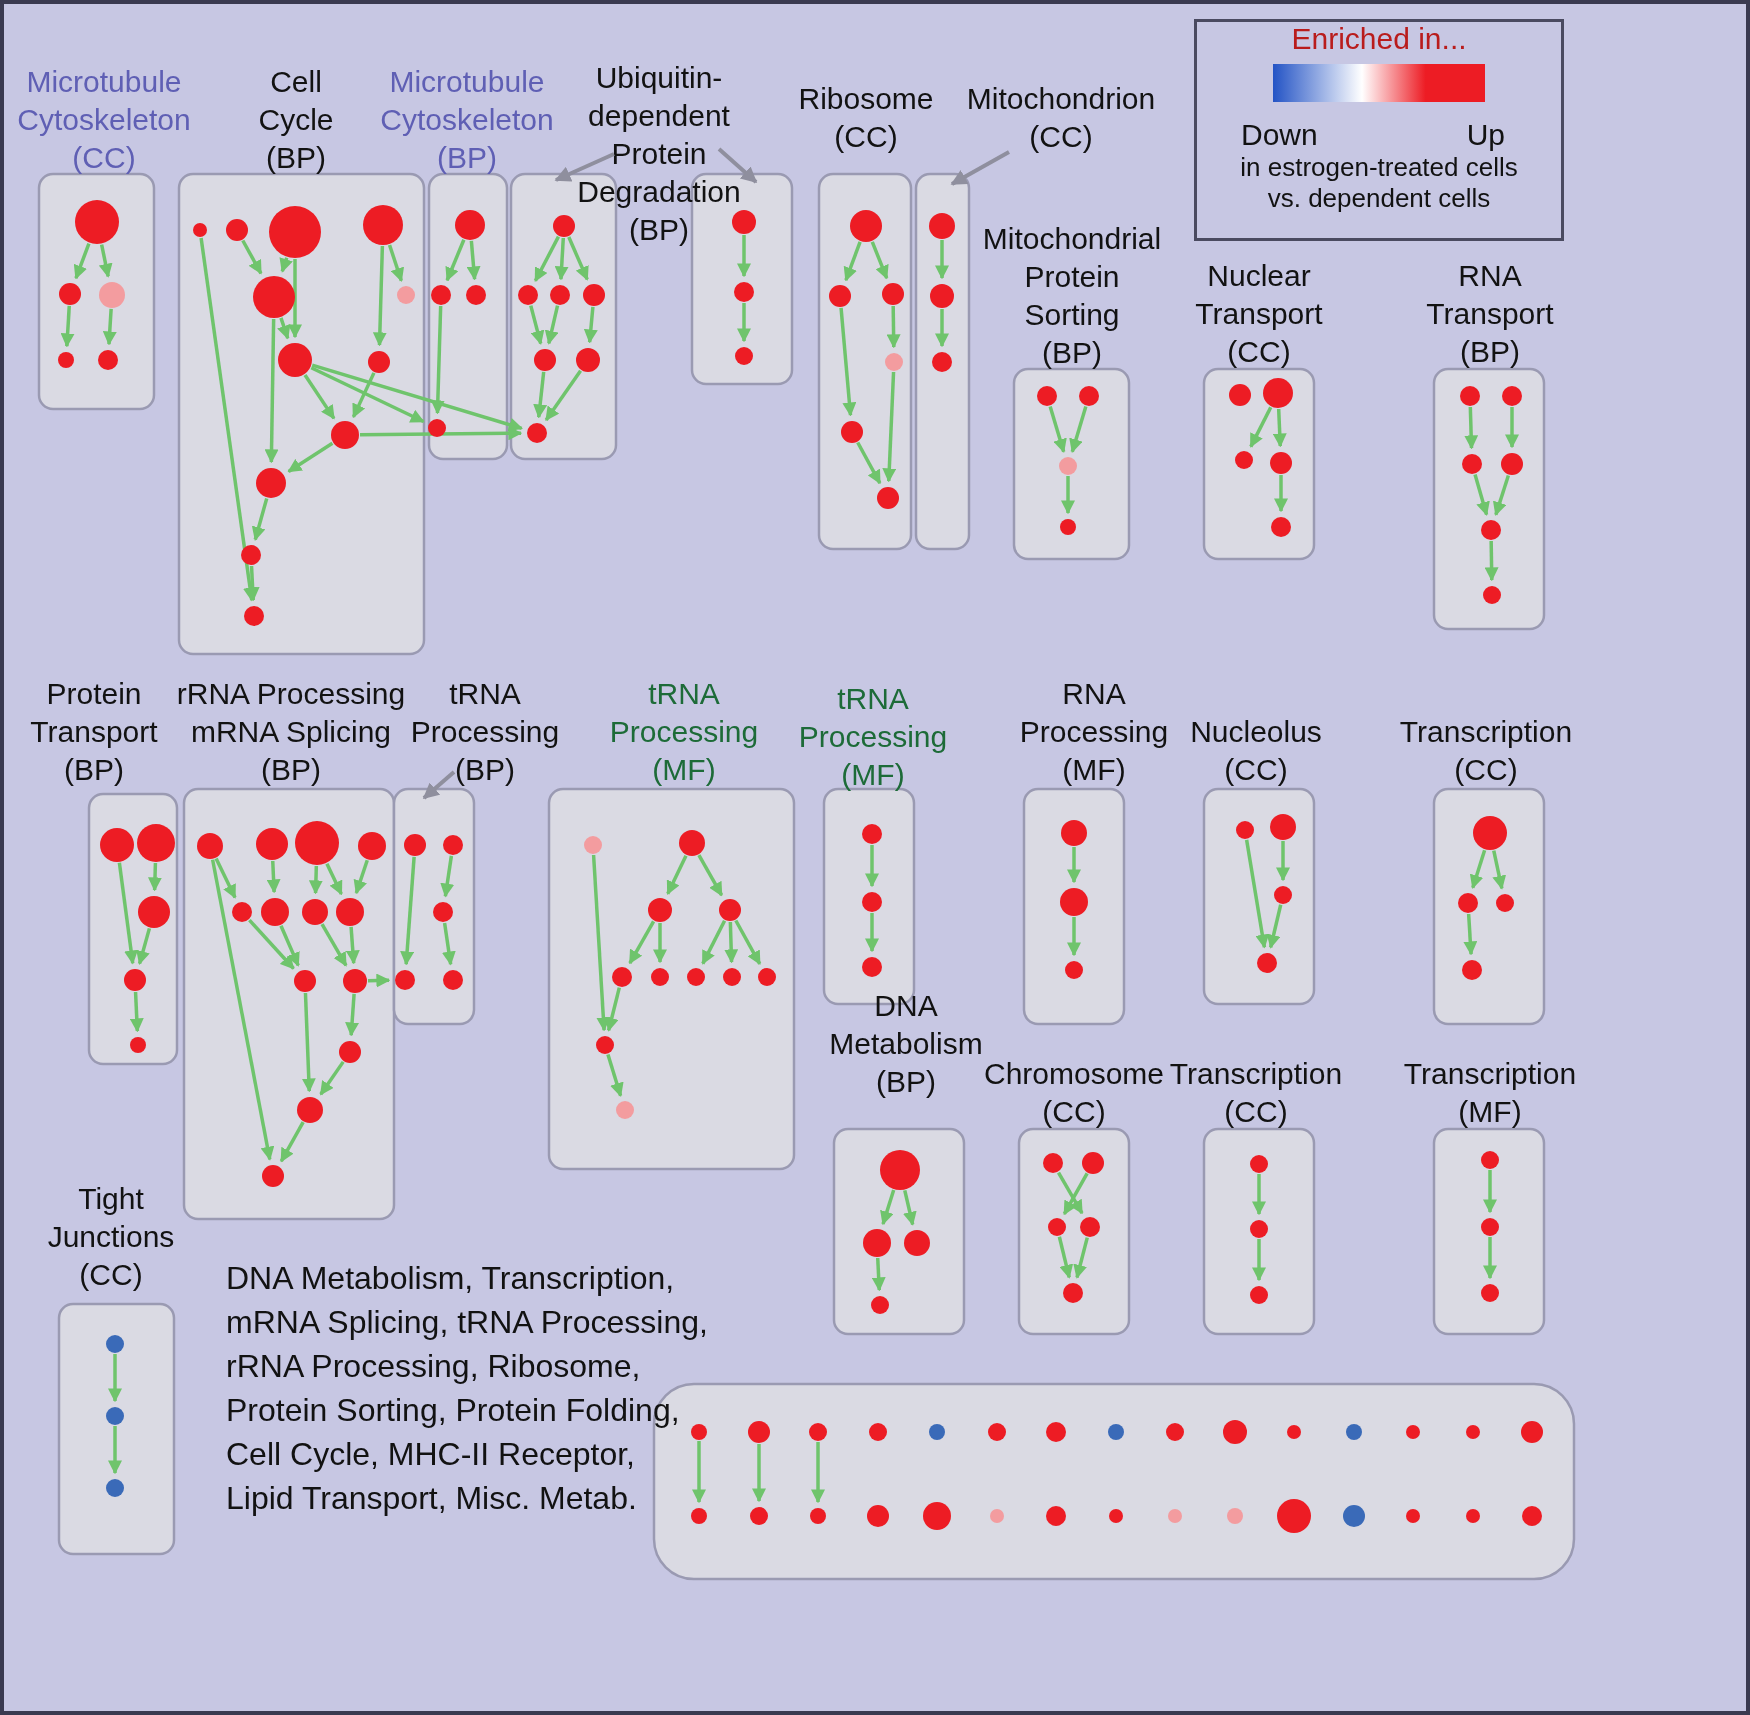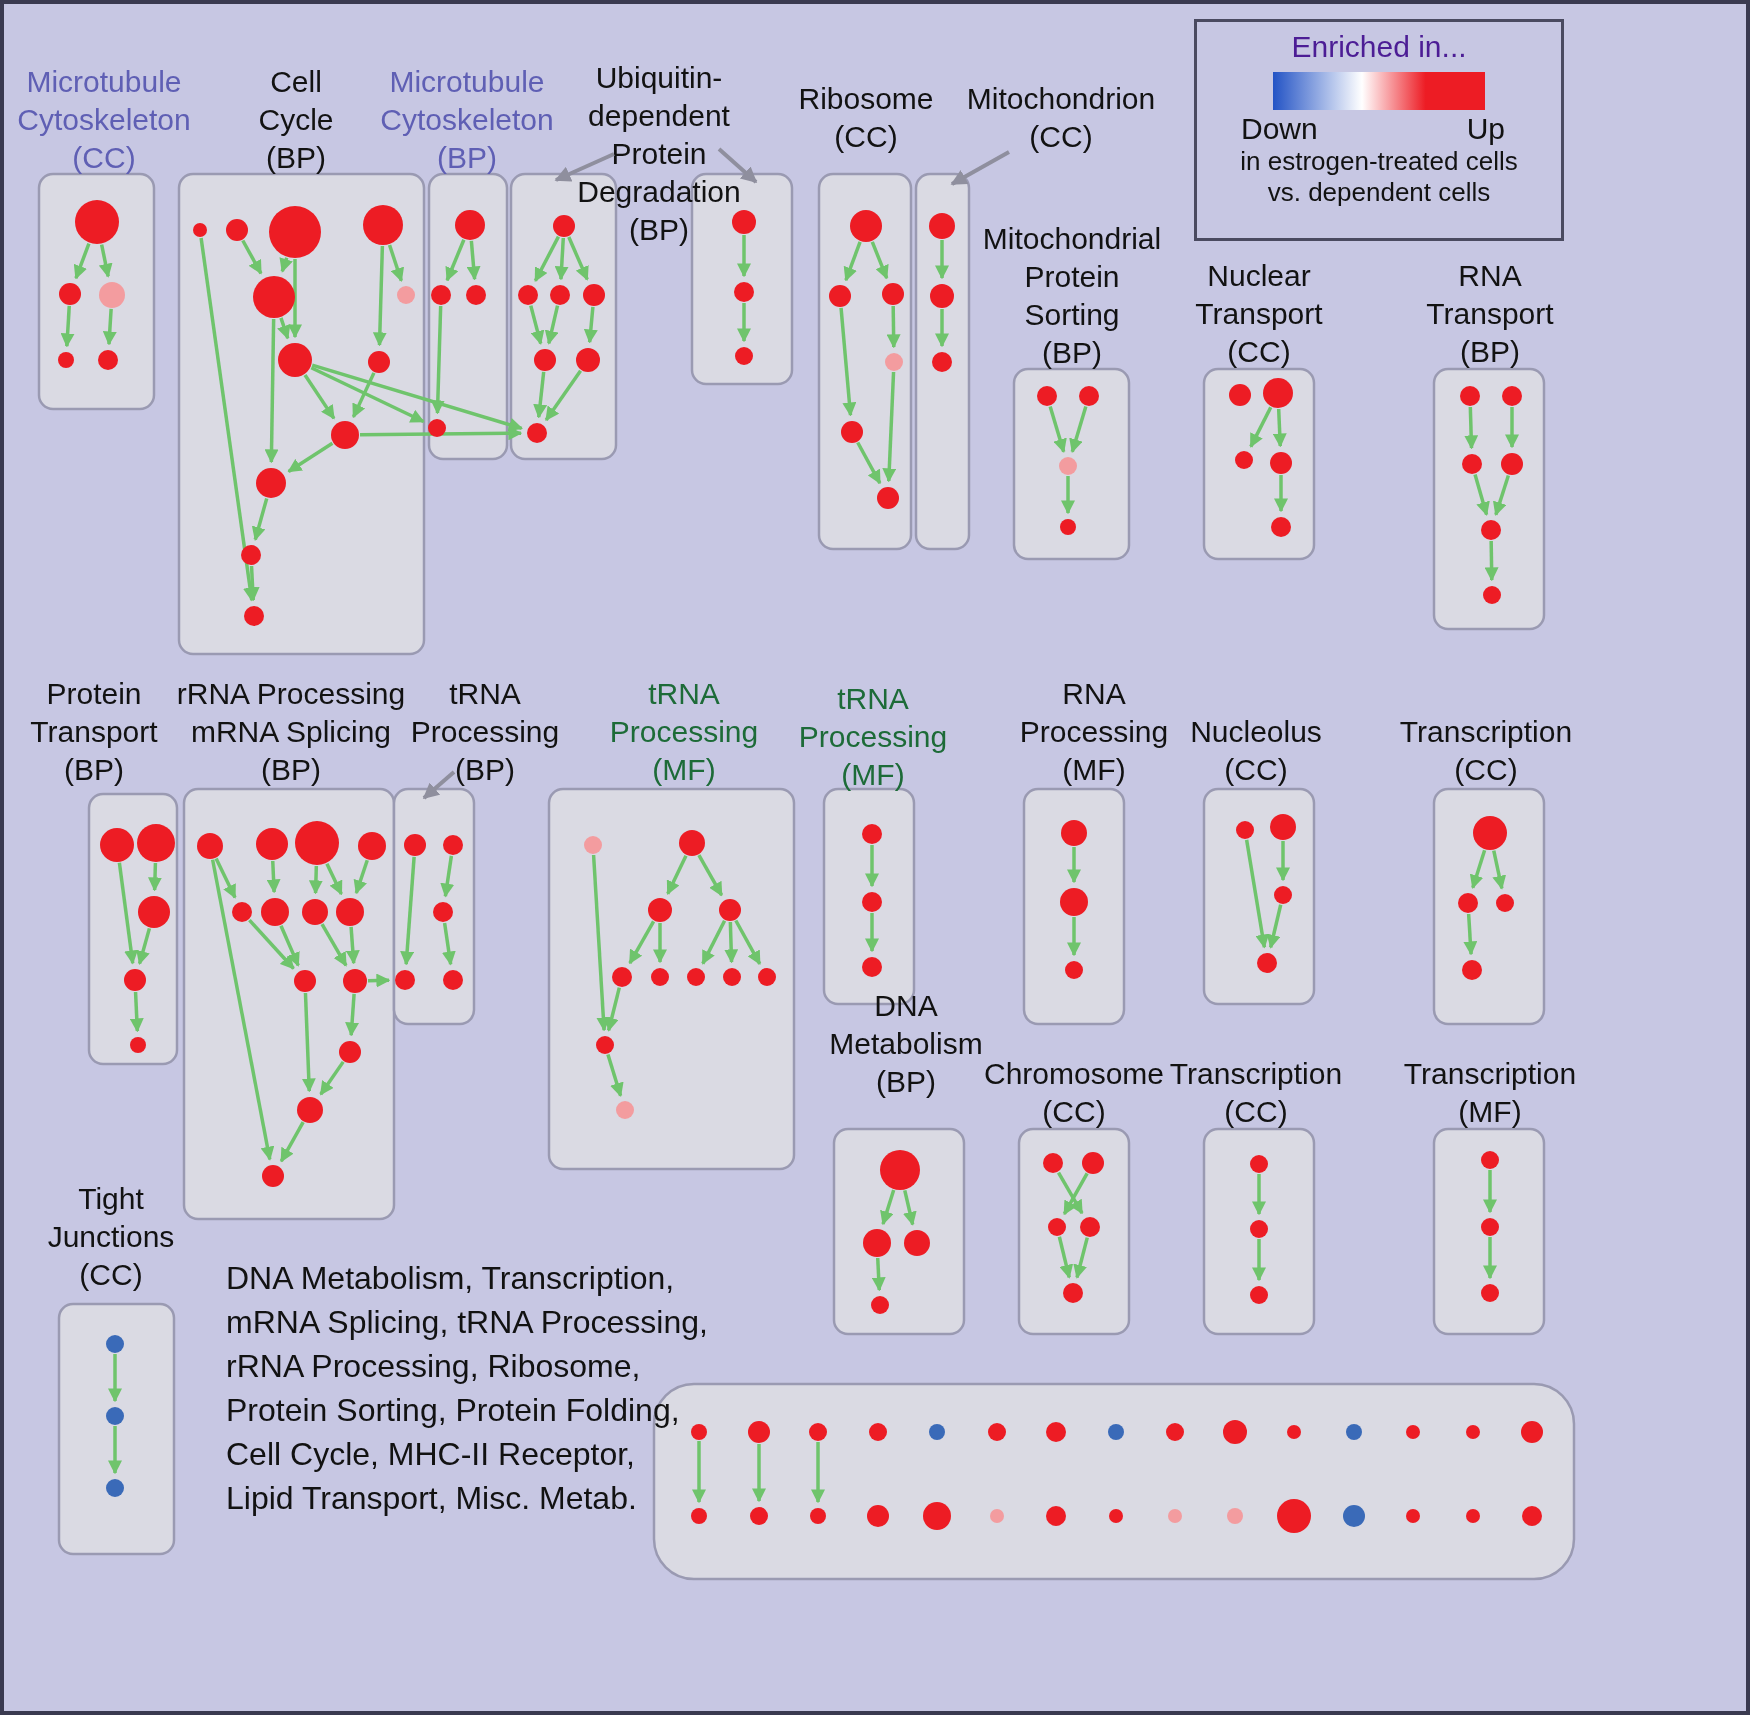--- a/index.html
+++ b/index.html
@@ -1,23 +1,23 @@
 <!DOCTYPE html>
 <html><head>
 <meta charset="utf-8">
 <style>
   html,body{margin:0;padding:0;}
   body{font-family:"Liberation Sans","DejaVu Sans",sans-serif;}
   #figure{position:relative;width:1750px;height:1715px;box-sizing:border-box;border:4px solid #3a3a50;overflow:hidden;}
   #diagram{position:absolute;left:0;top:0;}
   svg text{font-family:"Liberation Sans","DejaVu Sans",sans-serif;}
   .legend{position:absolute;left:1190px;top:15px;width:370px;height:222px;border:3px solid #4a4a60;box-sizing:border-box;text-align:center;}
-  .legend-title{font-size:30px;margin-top:8px;color:#4c1d95;}
+  .legend-title{font-size:30px;margin-top:0;color:#b91c1c;}
   .legend-gradient{width:212px;height:38px;margin:8px auto 0;}
-  .legend-row{display:flex;justify-content:space-between;padding:2px 56px 0 44px;font-size:30px;color:#121212;}
+  .legend-row{display:flex;justify-content:space-between;padding:16px 56px 0 44px;font-size:30px;color:#121212;}
   .legend-sub{font-size:26px;line-height:31px;color:#121212;}
   .legend-sub.first{margin-top:0;}
 </style>
 </head>
 <body>
 
 <div id="figure" style="background: rgb(199, 199, 227); border-color: rgb(58, 58, 80);">
   <svg id="diagram" width="1750" height="1715" viewBox="0 0 1750 1715">
       <defs>
         <marker id="arrow-edge" viewBox="0 0 10 10" refX="9" refY="5" markerWidth="4" markerHeight="4" orient="auto">

